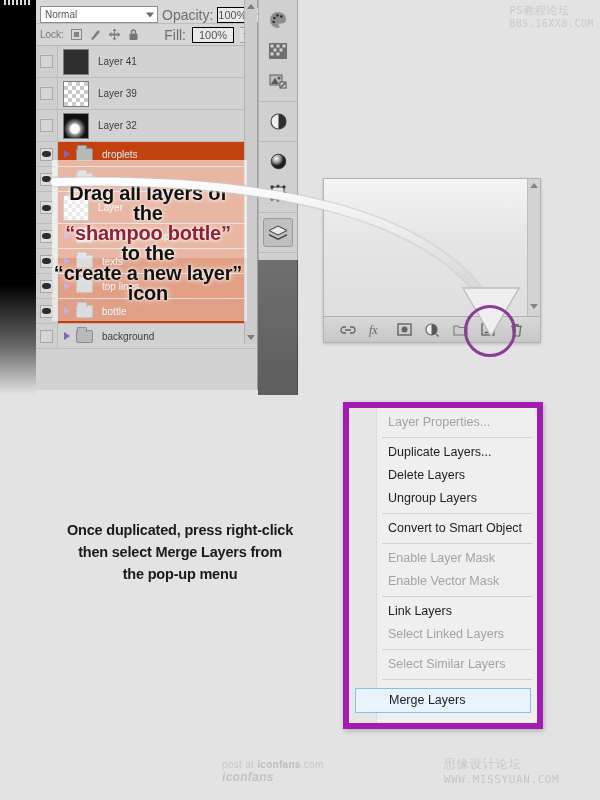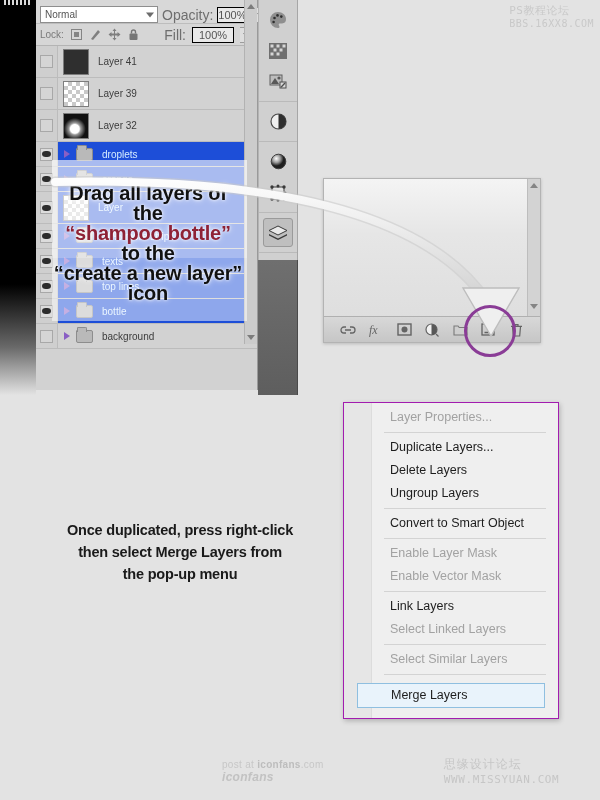--- a/index.html
+++ b/index.html
@@ -109,21 +109,21 @@
     overflow: hidden;
   }
   .layer-row {
     position: relative;
     display: flex; align-items: center;
     height: 32px;
     border-bottom: 1px solid #bcbcbc;
     background: #d2d2d2;
   }
   .layer-row.group { height: 25px; }
-  .layer-row.sel { background: #1d4ed8; }
+  .layer-row.sel { background: #c2410c; }
   .eye-cell {
     width: 22px; height: 100%;
     display: flex; align-items: center; justify-content: center;
     border-right: 1px solid #bcbcbc;
     background: #cfcfcf;
   }
   .eye-box {
     width: 13px; height: 13px;
     border: 1px solid #a8a8a8;
     background: #dcdcdc;
@@ -313,25 +313,25 @@
     font-weight: bold;
     line-height: 22px;
     color: #1a1a1a;
     letter-spacing: -0.2px;
   }
 
   
   .ctx-menu {
     position: absolute;
     left: 343px; top: 402px;
-    width: 216px;
+    width: 200px;
     background: #efefef;
-    border: 1px solid #a21caf;
+    border: 6px solid #a21caf;
     box-shadow: 1px 2px 5px rgba(0,0,0,.22);
-    padding: 3px 12px 2px;
+    padding: 3px 5px 2px;
   }
   .ctx-menu .gutter {
     position: absolute; left: 0; top: 0;
     width: 28px; height: 100%;
     background: #e6e6e6;
     border-right: 1px solid #dcdcdc;
   }
   .ctx-item {
     position: relative;
     padding: 3px 8px 3px 34px;

